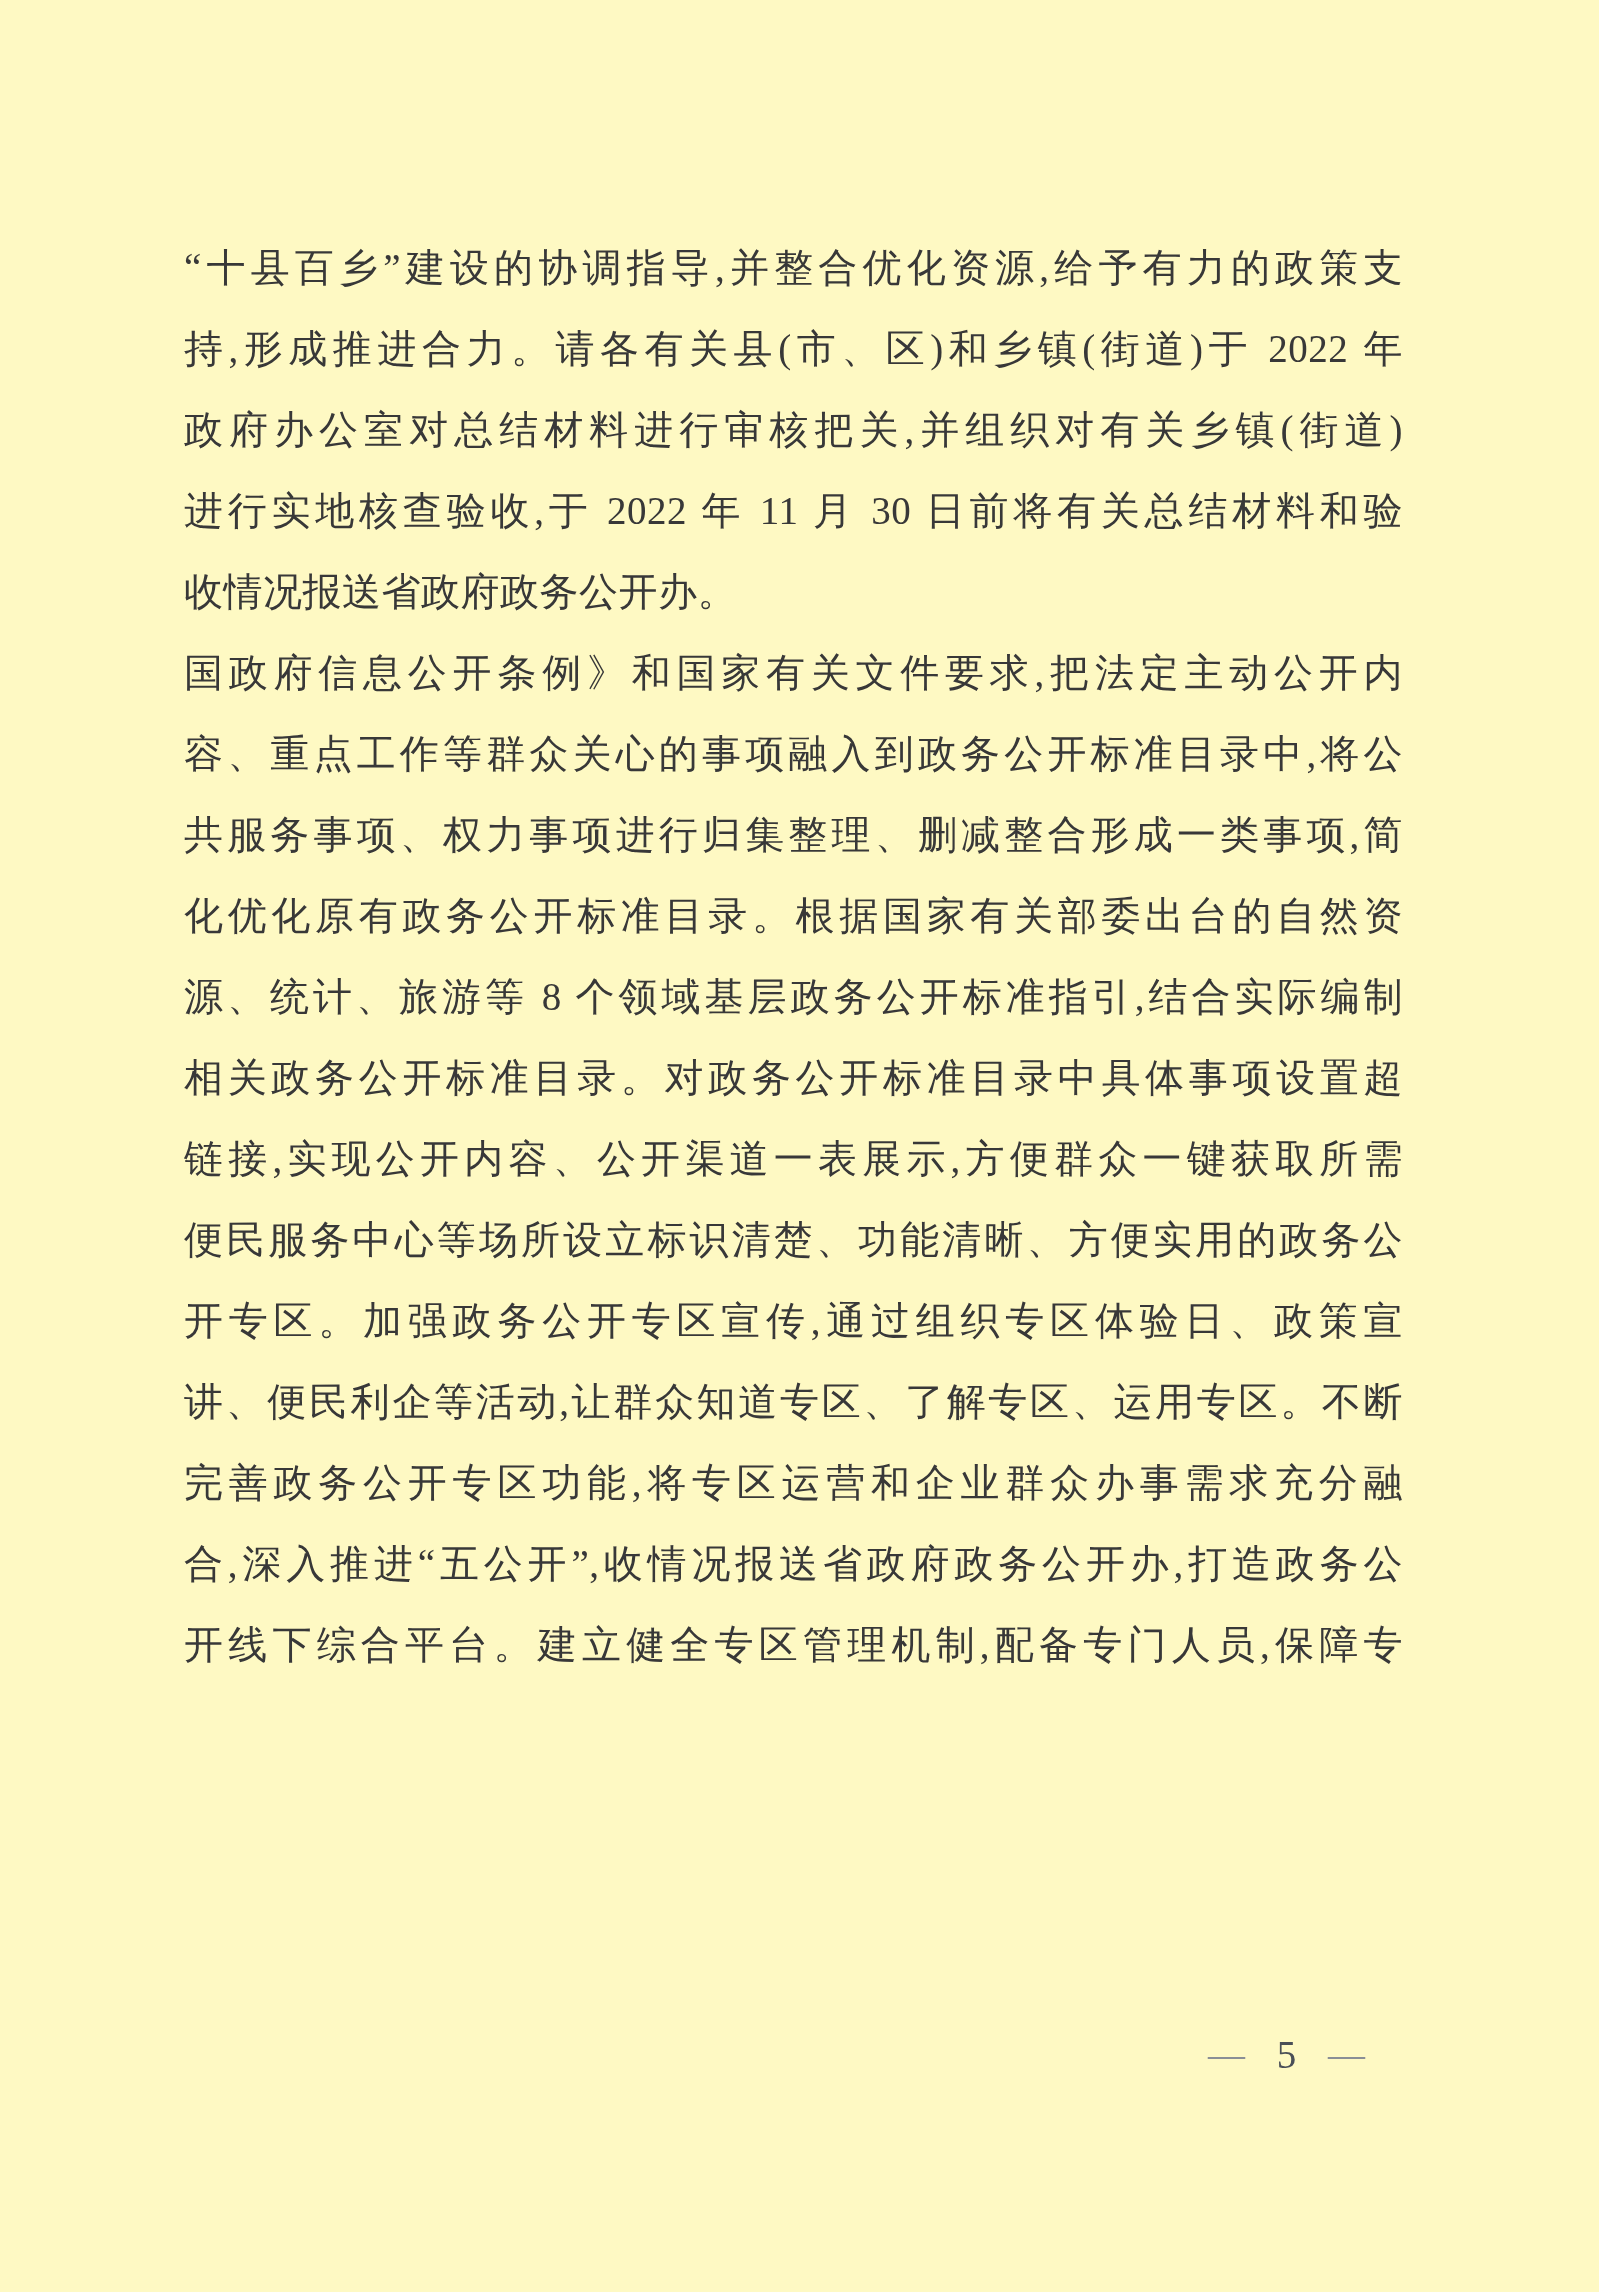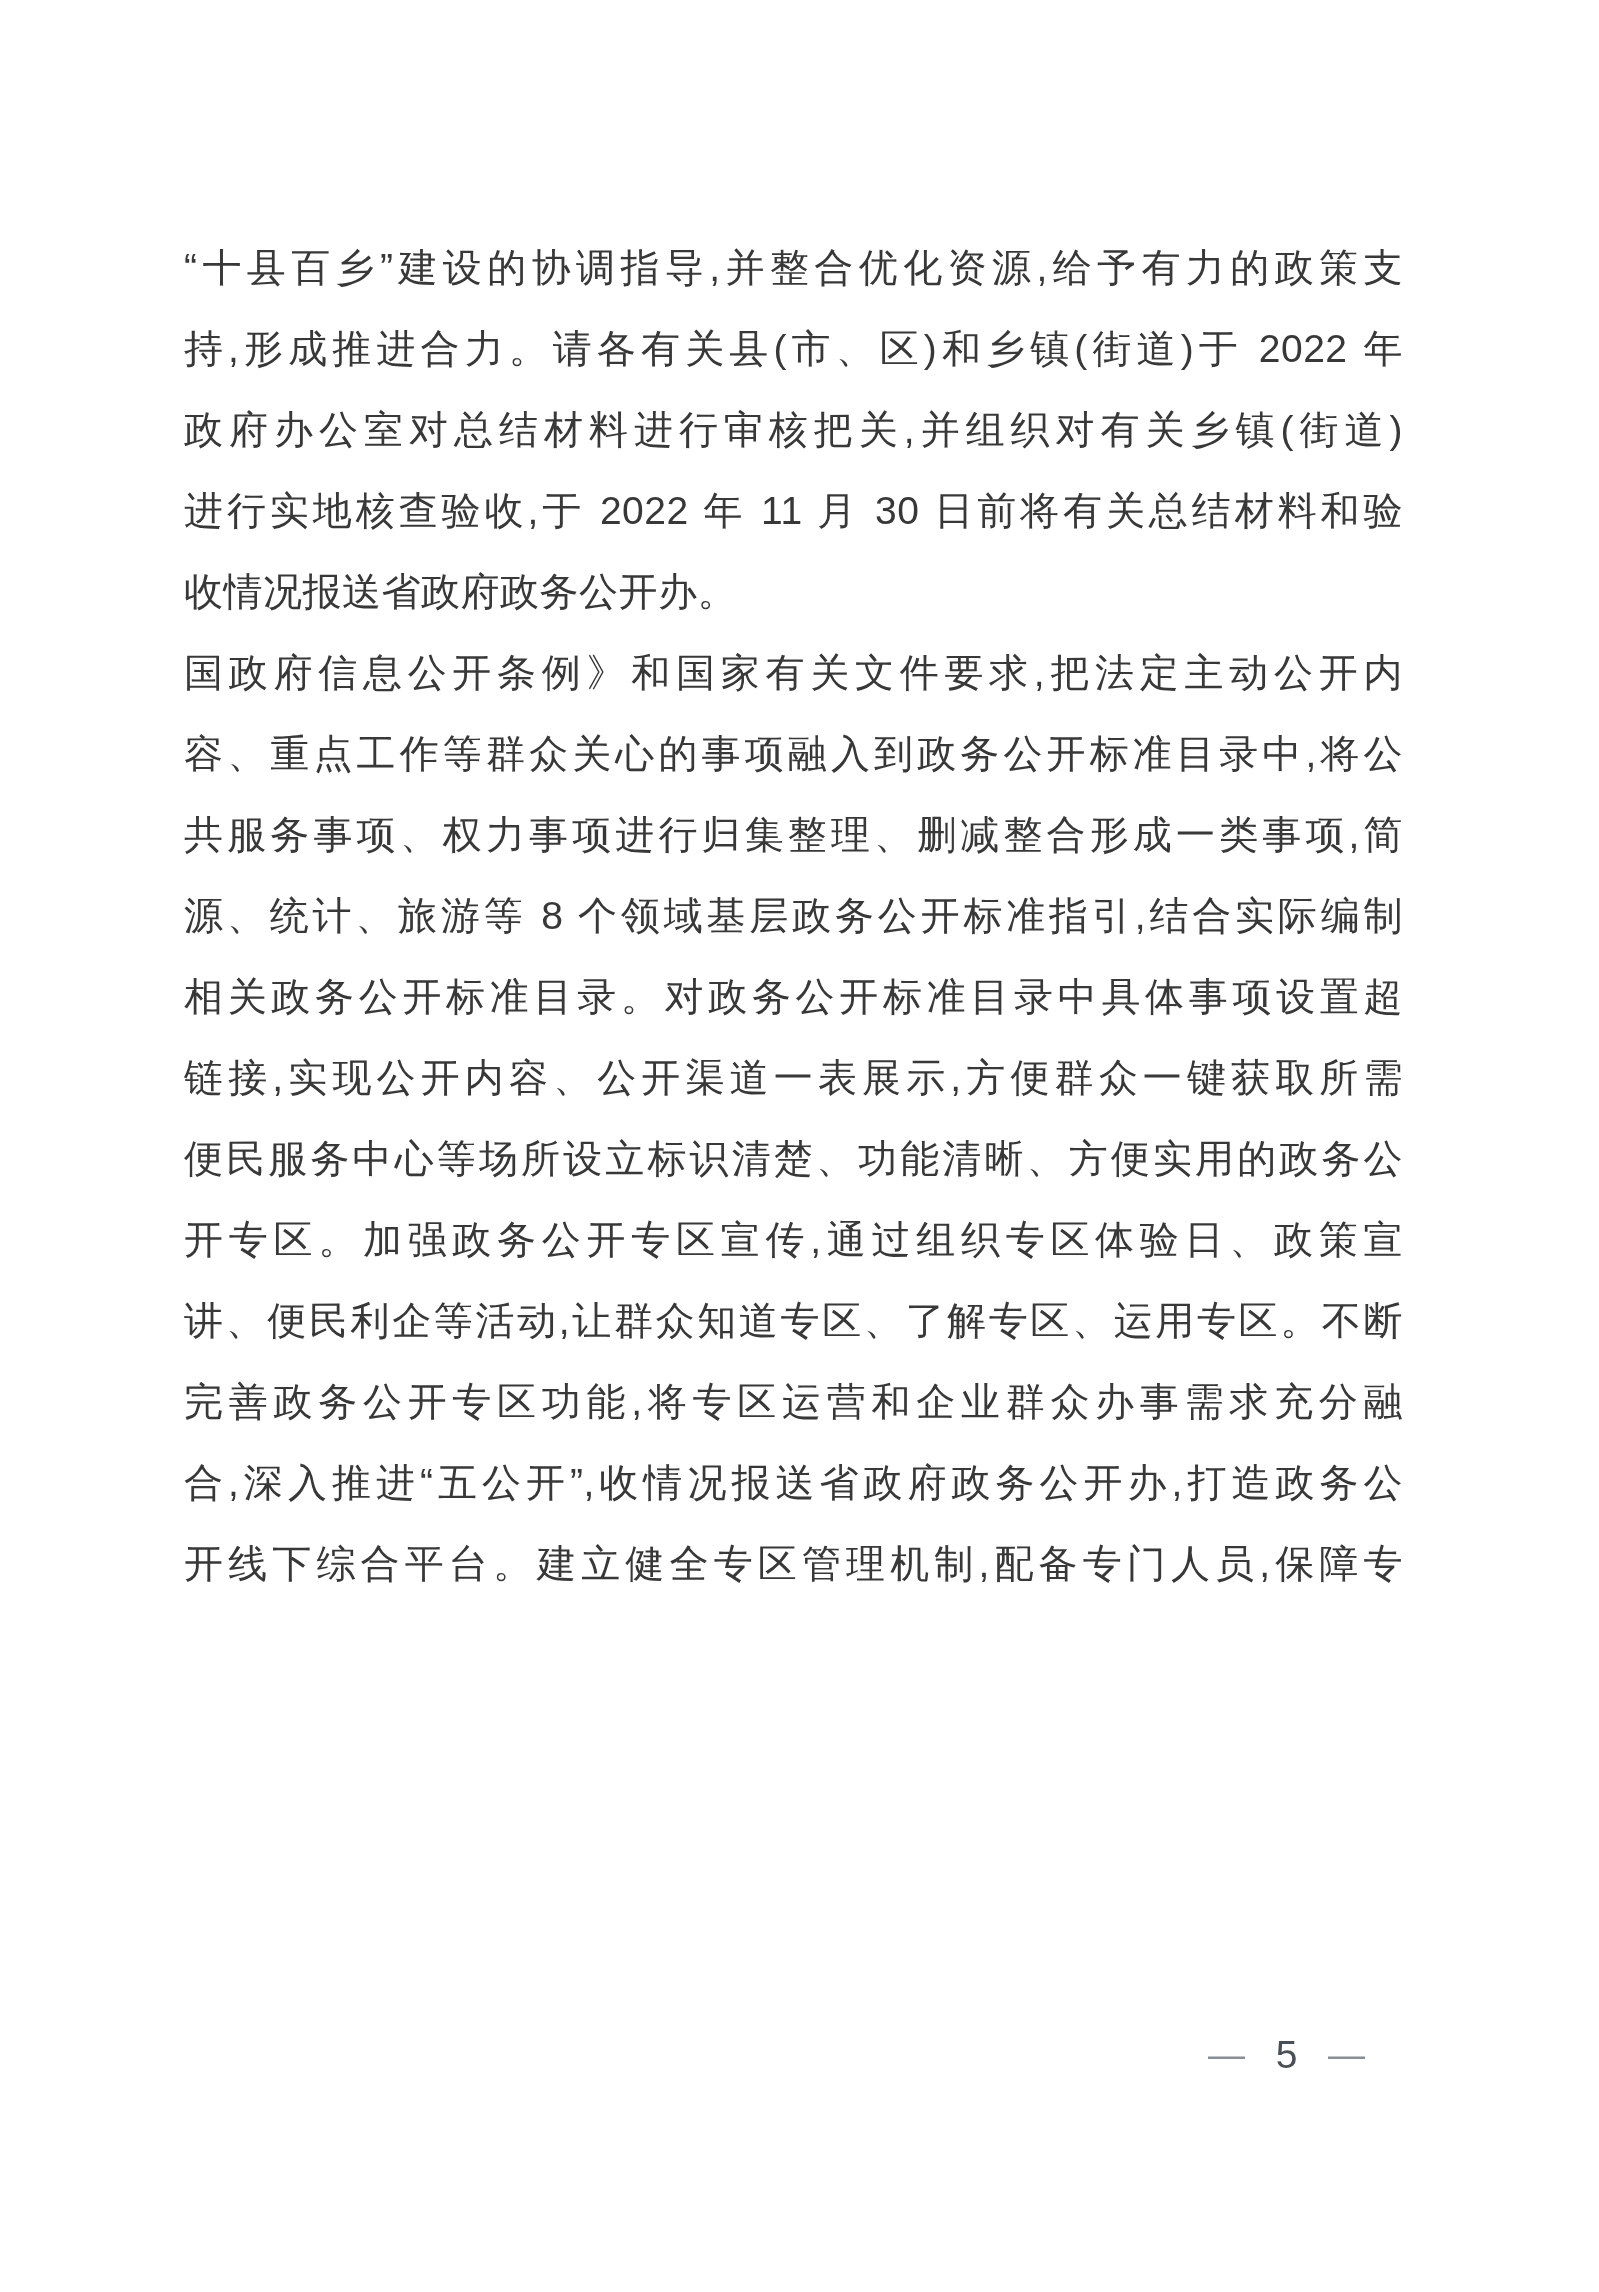--- a/index.html
+++ b/index.html
@@ -4,24 +4,24 @@
 <style>
   html, body {
     margin: 0;
     padding: 0;
     background: #e8e8e8;
   }
   .page {
     position: relative;
     width: 1600px;
     height: 2293px;
-    background: #ffffff;
+    background: #fef9c3;
     margin: 0 auto;
     overflow: hidden;
-    font-family: Liberation Sans, sans-serif;
+    font-family: Liberation Serif, serif;
   }
   .text-block {
     position: absolute;
     left: 184px;
     top: 227px;
     width: 1219px;
   }
   .line {
     height: 81px;
     line-height: 81px;
@@ -67,20 +67,21 @@
 <div class="page">
   <div class="text-block" id="text-block">
       <div class="line"><span class="seg">“十县百乡”建设的协调指导,并整合优化资源,给予有力的政策支</span></div>
       <div class="line"><span class="seg">持,形成推进合力。请各有关县(市、区)和乡镇(街道)于 2022 年</span></div>
       <div class="line"><span class="seg">政府办公室对总结材料进行审核把关,并组织对有关乡镇(街道)</span></div>
       <div class="line"><span class="seg">进行实地核查验收,于 2022 年 11 月 30 日前将有关总结材料和验</span></div>
       <div class="line no-fill"><span class="seg">收情况报送省政府政务公开办。</span></div>
       <div class="line"><span class="seg">国政府信息公开条例》和国家有关文件要求,把法定主动公开内</span></div>
       <div class="line"><span class="seg">容、重点工作等群众关心的事项融入到政务公开标准目录中,将公</span></div>
       <div class="line"><span class="seg">共服务事项、权力事项进行归集整理、删减整合形成一类事项,简</span></div>
+      <div class="line"><span class="seg">化优化原有政务公开标准目录。根据国家有关部委出台的自然资</span></div>
       <div class="line"><span class="seg">源、统计、旅游等 8 个领域基层政务公开标准指引,结合实际编制</span></div>
       <div class="line"><span class="seg">相关政务公开标准目录。对政务公开标准目录中具体事项设置超</span></div>
       <div class="line"><span class="seg">链接,实现公开内容、公开渠道一表展示,方便群众一键获取所需</span></div>
       <div class="line"><span class="seg">便民服务中心等场所设立标识清楚、功能清晰、方便实用的政务公</span></div>
       <div class="line"><span class="seg">开专区。加强政务公开专区宣传,通过组织专区体验日、政策宣</span></div>
       <div class="line"><span class="seg">讲、便民利企等活动,让群众知道专区、了解专区、运用专区。不断</span></div>
       <div class="line"><span class="seg">完善政务公开专区功能,将专区运营和企业群众办事需求充分融</span></div>
       <div class="line"><span class="seg">合,深入推进“五公开”,收情况报送省政府政务公开办,打造政务公</span></div>
       <div class="line"><span class="seg">开线下综合平台。建立健全专区管理机制,配备专门人员,保障专</span></div>
     </div>

